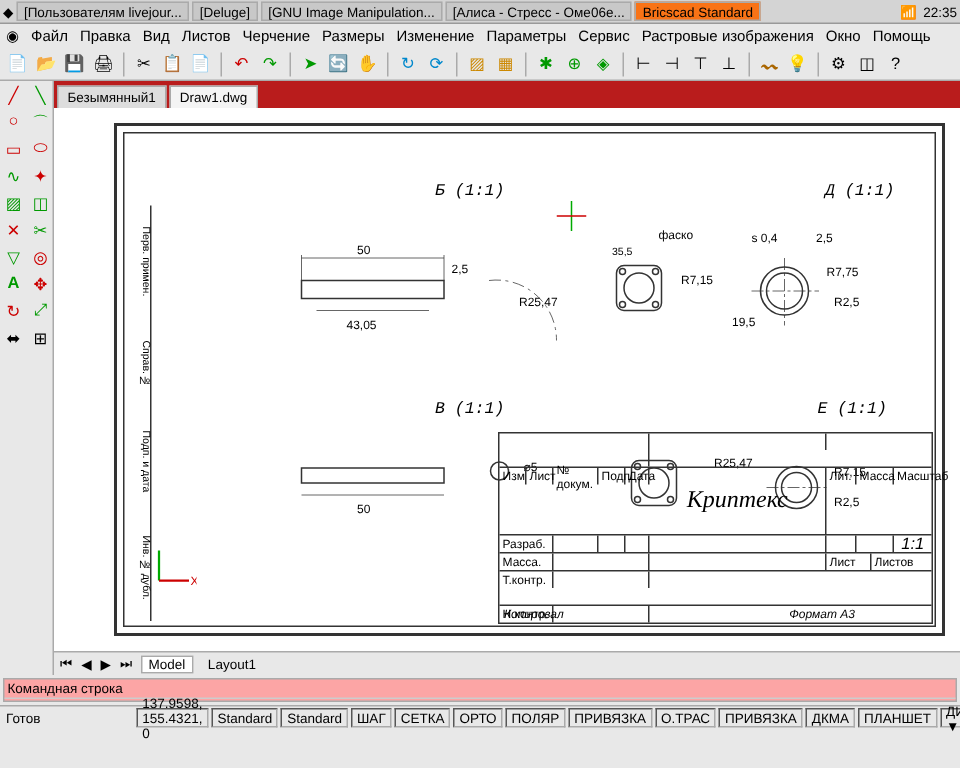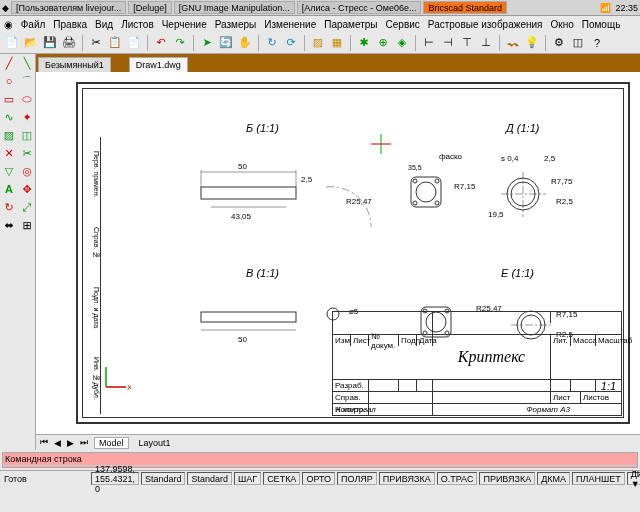--- a/index.html
+++ b/index.html
@@ -9,29 +9,29 @@
 .taskbar-item.active { background: #f97316; }
 .taskbar-right { margin-left: auto; display: flex; gap: 4px; align-items: center; font-size: 9px; }
 .menubar { height: 16px; background: #e8e8e8; display: flex; align-items: center; gap: 8px; padding: 0 4px; font-size: 10px; }
 .menubar span { cursor: pointer; }
 .toolbar { height: 22px; background: #e8e8e8; border-bottom: 1px solid #aaa; display: flex; align-items: center; gap: 3px; padding: 0 4px; }
 .toolbar .btn { width: 16px; height: 16px; display: flex; align-items: center; justify-content: center; font-size: 11px; border: 1px solid transparent; }
 .toolbar .sep { width: 1px; height: 16px; background: #aaa; margin: 0 2px; }
 .main { display: flex; height: 396px; }
 .left-tools { width: 36px; background: #e8e8e8; border-right: 1px solid #aaa; display: grid; grid-template-columns: 18px 18px; grid-auto-rows: 18px; }
 .left-tools .tbtn { display: flex; align-items: center; justify-content: center; font-size: 11px; }
-.tabs { height: 18px; display: flex; align-items: flex-end; padding-left: 2px; gap: 18px; background: #a16207; }
+.tabs { height: 18px; display: flex; align-items: flex-end; padding-left: 2px; gap: 2px; background: #b91c1c; }
 .tab { border: 1px solid #aaa; border-bottom: none; background: #f4f4f4; padding: 2px 6px; font-size: 9px; }
 .tab.inactive { background: #ddd; }
 .canvas-wrap { flex: 1; display: flex; flex-direction: column; }
 .canvas { flex: 1; background: #fff; position: relative; overflow: hidden; }
 .drawing { position: absolute; left: 40px; top: 10px; right: 10px; bottom: 10px; }
 .frame { position: absolute; inset: 0; border: 2px solid #333; }
 .frame-inner { position: absolute; inset: 6px; border: 1px solid #333; }
-.view-label { position: absolute; font-style: italic; font-size: 11px; font-family: Liberation Sans, sans-serif; }
+.view-label { position: absolute; font-style: italic; font-size: 11px; font-family: Liberation Mono, monospace; margin-left: 44px; }
 .draw-shape { position: absolute; }
 .titleblock { position: absolute; right: 8px; bottom: 8px; width: 290px; border: 1px solid #333; font-size: 8px; }
 .tb-row { display: flex; border-top: 1px solid #333; }
 .tb-row:first-child { border-top: none; }
 .tb-cell { border-right: 1px solid #333; padding: 1px 2px; height: 11px; display: flex; align-items: center; }
 .tb-cell:last-child { border-right: none; }
 .title-main { font-size: 16px; font-style: italic; font-family: serif; justify-content: center; }
 .footer-text { position: absolute; bottom: 10px; font-size: 8px; font-style: italic; }
 .layout-bar { height: 16px; background: #e8e8e8; border-top: 1px solid #aaa; display: flex; align-items: center; padding: 0 4px; font-size: 9px; gap: 6px; }
 .layout-bar .ltab { padding: 0 4px; }
@@ -260,25 +260,30 @@
             <div class="tb-cell" style="width:36px">Разраб.</div>
             <div class="tb-cell" style="width:30px"></div>
             <div class="tb-cell" style="width:18px"></div>
             <div class="tb-cell" style="width:16px"></div>
             <div class="tb-cell" style="flex:1"></div>
             <div class="tb-cell" style="width:20px"></div>
             <div class="tb-cell" style="width:25px"></div>
             <div class="tb-cell" style="width:25px;font-size:11px;font-style:italic;justify-content:center">1:1</div>
           </div>
           <div class="tb-row">
-            <div class="tb-cell" style="width:36px">Справ.</div>
+            <div class="tb-cell" style="width:36px">Масса.</div>
             <div class="tb-cell" style="width:64px"></div>
             <div class="tb-cell" style="flex:1"></div>
             <div class="tb-cell" style="width:30px">Лист</div>
             <div class="tb-cell" style="width:40px">Листов</div>
+          </div>
+          <div class="tb-row">
+            <div class="tb-cell" style="width:36px">Т.контр.</div>
+            <div class="tb-cell" style="width:64px"></div>
+            <div class="tb-cell" style="flex:1;height:22px"></div>
           </div>
           <div class="tb-row">
             <div class="tb-cell" style="width:36px">Н.контр.</div>
             <div class="tb-cell" style="width:64px"></div>
             <div class="tb-cell" style="flex:1"></div>
           </div>
         </div>
 
         <span class="footer-text" style="left:260px">Копировал</span>
         <span class="footer-text" style="right:60px">Формат A3</span>

